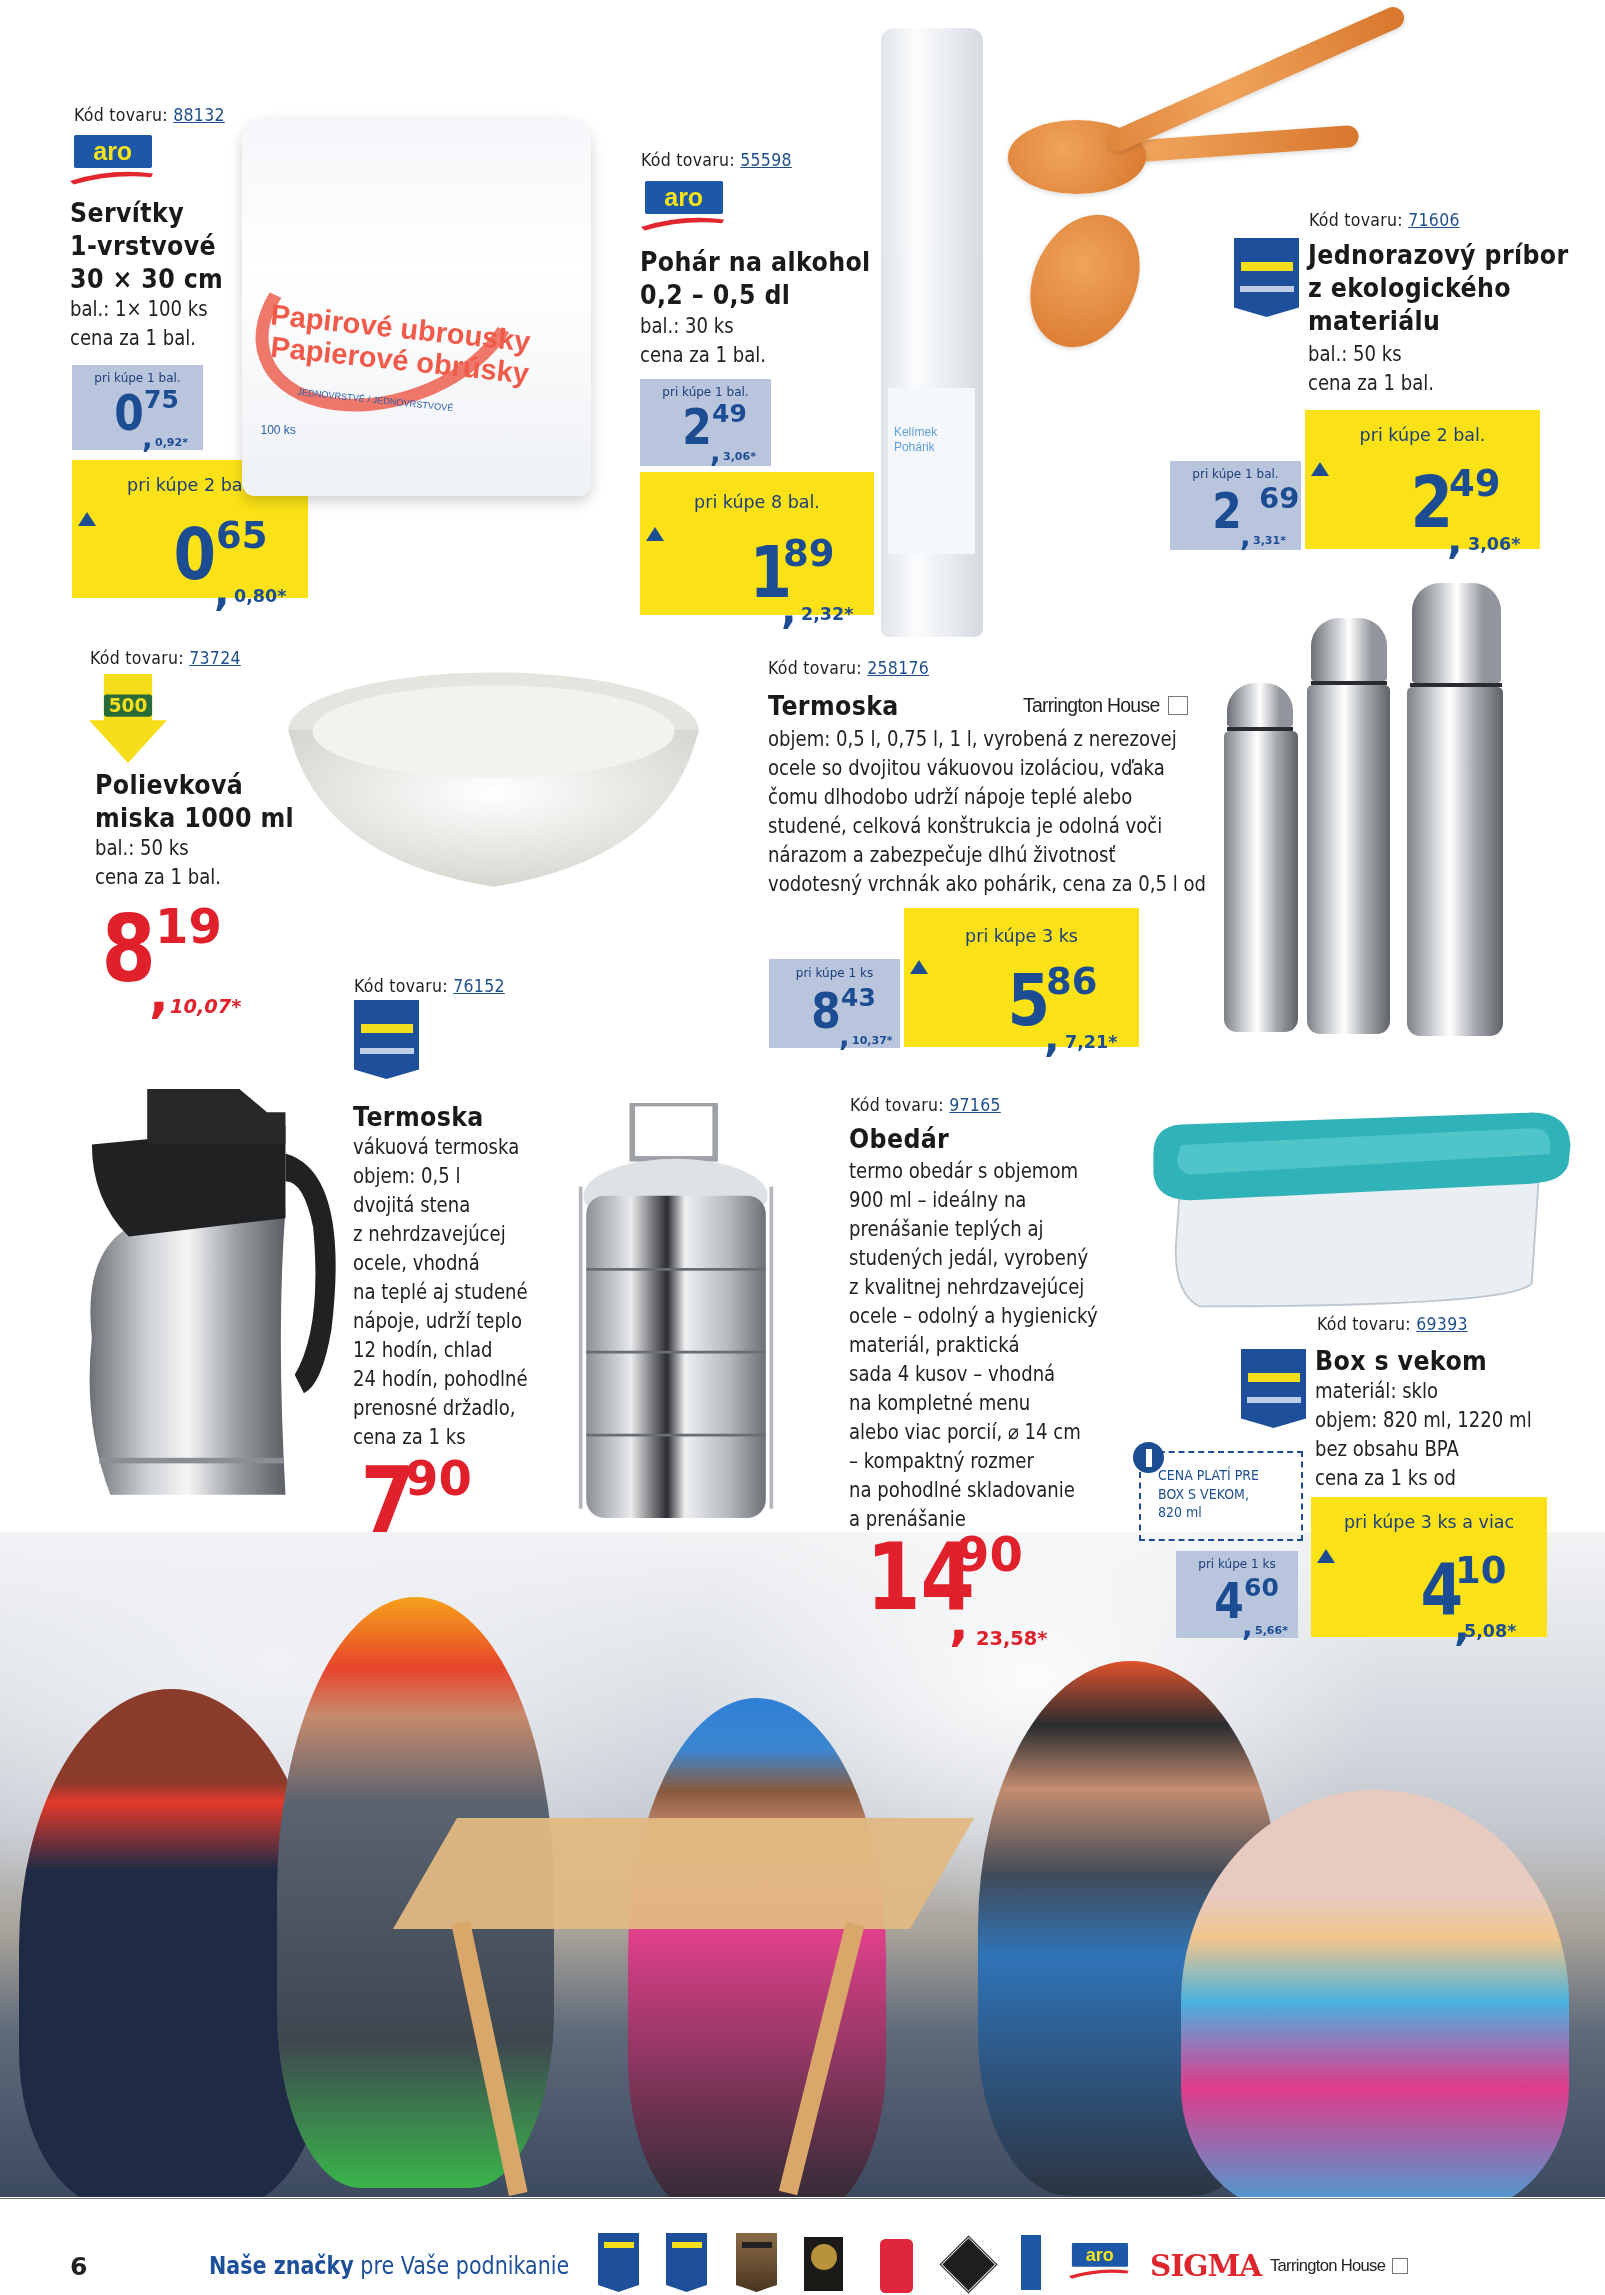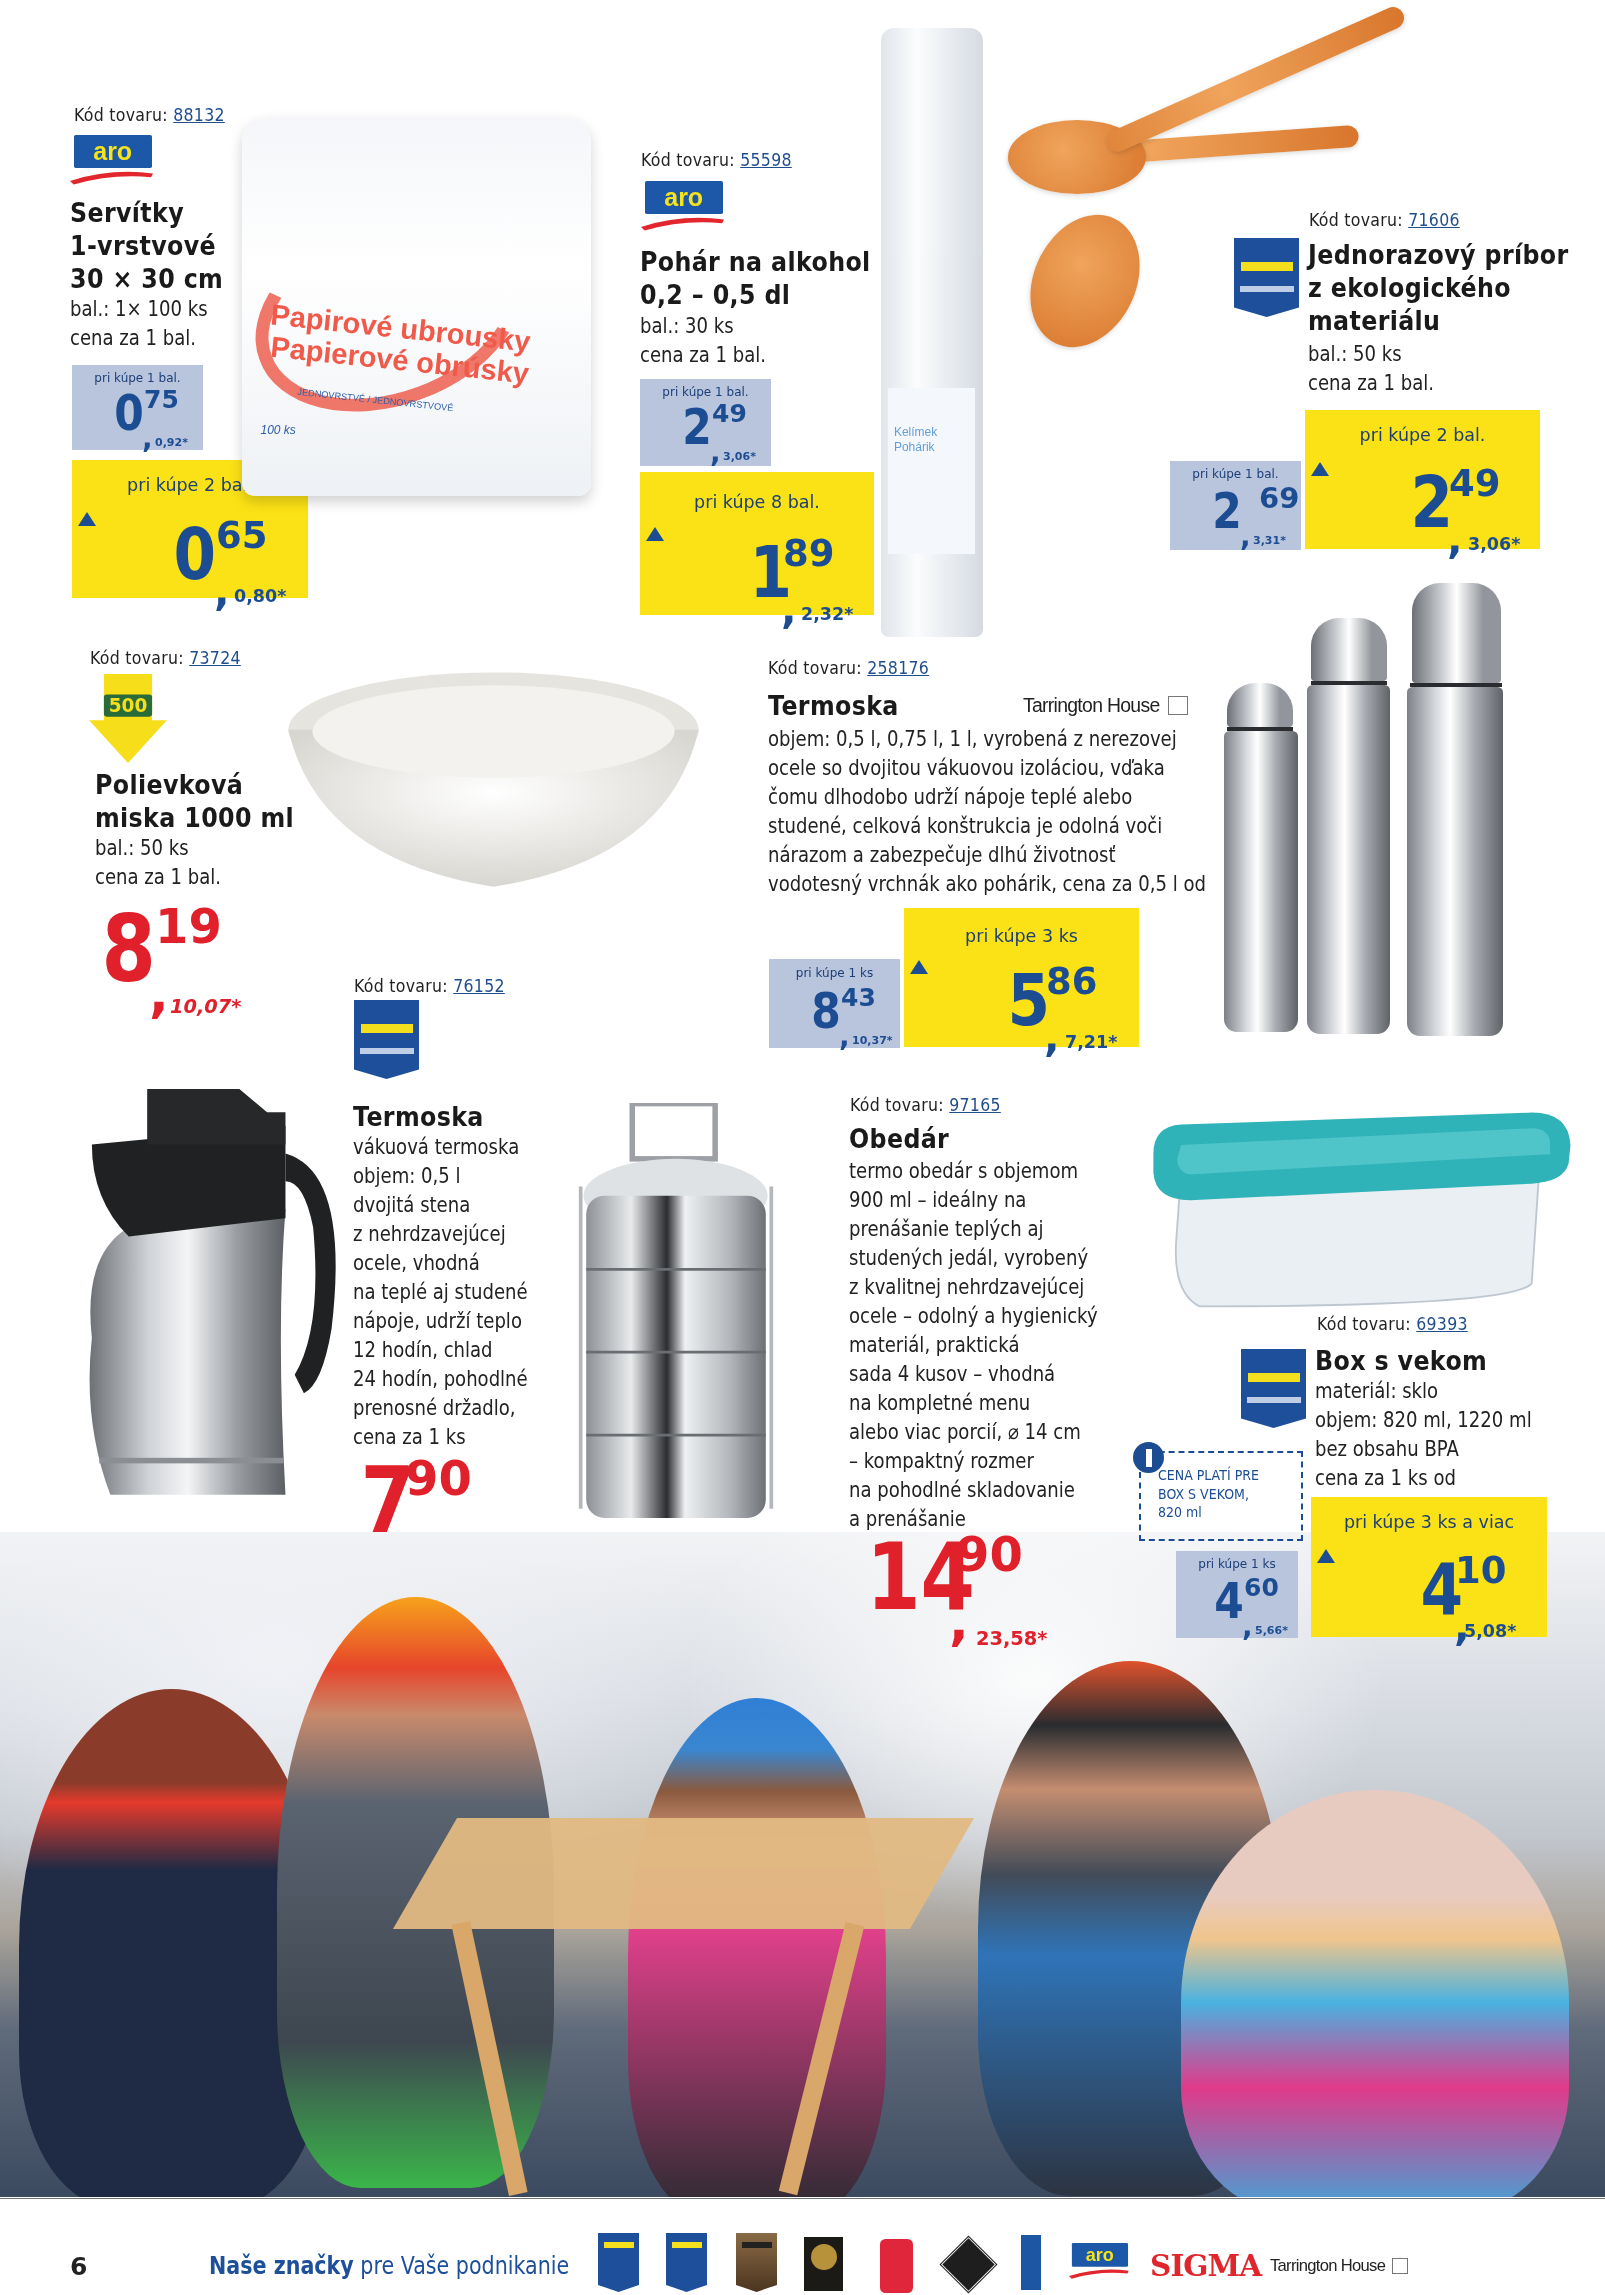--- a/index.html
+++ b/index.html
@@ -32,21 +32,21 @@
   .price .vat { position: absolute; font-weight: bold; }
   .tri { position: absolute; width: 0; height: 0; border-left: 9.2px solid transparent; border-right: 9.2px solid transparent; border-bottom: 14.8px solid #1c4d92; }
   .red { color: #e0202b !important; }
 
   
   .napkins { position: absolute; left: 242px; top: 118px; width: 349px; height: 378px; background: linear-gradient(180deg,#f4f6f9,#ffffff 40%,#eef1f5); border-radius: 24px 24px 13px 13px; box-shadow: 0 5.5px 13px rgba(0,0,0,0.18); }
   .napkins .ring { position: absolute; left: 9.2px; top: 102px; width: 277px; height: 185px; border: 13px solid #ef6a5b; border-radius: 50%; border-top-color: transparent; border-right-color: transparent; transform: rotate(-20deg); opacity: 0.9; }
   .napkins .t1 { position: absolute; left: 28px; top: 194px; font-size: 29px; font-weight: bold; color: #f05a4a; transform: rotate(6deg); white-space: nowrap; font-family: "Liberation Sans", sans-serif; }
   .napkins .t2 { position: absolute; left: 28px; top: 226px; font-size: 29px; font-weight: bold; color: #f05a4a; transform: rotate(6deg); white-space: nowrap; font-family: "Liberation Sans", sans-serif; }
   .napkins .t3 { position: absolute; left: 55px; top: 277px; font-size: 9.2px; color: #2e5ea8; transform: rotate(6deg); white-space: nowrap; }
-  .napkins .cnt { position: absolute; left: 18.5px; top: 305px; font-size: 12px; color: #2e5ea8; font-style: italic; }
+  .napkins .cnt { position: absolute; left: 18.5px; top: 305px; font-size: 12px; color: #2e5ea8; }
   .cups { position: absolute; left: 881px; top: 28px; width: 102px; height: 609px; background: linear-gradient(90deg,#dfe4ea,#fbfcfd 35%,#e6eaef 70%,#d4d9df); border-radius: 13px 13px 7.4px 7.4px; opacity: 0.95; }
   .cups .lbl { position: absolute; left: 7.4px; top: 360px; width: 87px; height: 166px; background: #f4f7fb; }
   .cups .lbl span { position: absolute; left: 5.5px; top: 37px; font-size: 12px; color: #5a9ad8; font-weight: normal; line-height: 14.8px; }
   .spoon { position: absolute; background: radial-gradient(circle at 40% 40%,#f0a45c,#d8762c); box-shadow: 0 1.8px 5.5px rgba(0,0,0,0.15); }
   .bowl { position: absolute; left: 281px; top: 665px; width: 425px; height: 231px; }
   .thermos-set .bottle { position: absolute; background: linear-gradient(90deg,#7d8187,#d6d9dd 30%,#ffffff 45%,#a8acb2 70%,#5f6368); border-radius: 37px 37px 9.2px 9.2px; }
   .thermos-set .cap { position: absolute; background: linear-gradient(90deg,#6c7076,#cfd2d6 35%,#ffffff 50%,#92969c 80%); border-radius: 28px 28px 3.7px 3.7px; }
   .thermos-set .band { position: absolute; height: 3.7px; background: #2a2c2f; }
   .jug { position: absolute; left: 55px; top: 1089px; width: 295px; height: 415px; }
   .tiffin { position: absolute; left: 577px; top: 1103px; width: 198px; height: 434px; }

